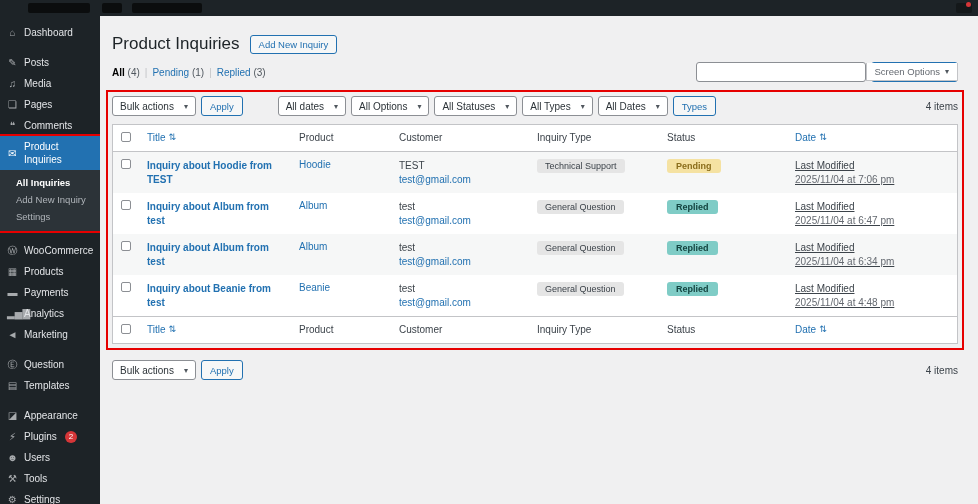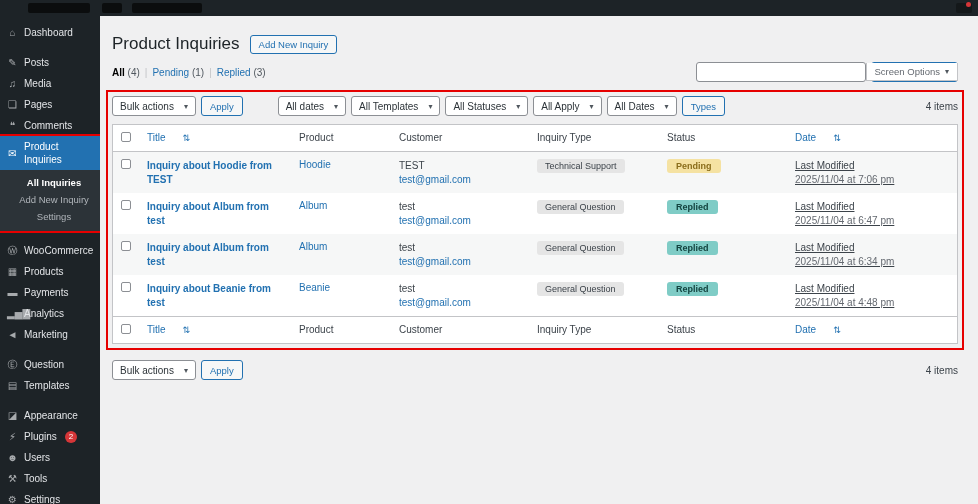--- a/index.html
+++ b/index.html
@@ -18,21 +18,21 @@
   
   .sidebar { position:absolute; top:16px; left:0; width:100px; height:488px; background:#1d2327; color:#e2e4e7; padding-top:6px; }
   .menu-item { display:flex; align-items:center; gap:6px; padding:4px 7px; font-size:10px; line-height:13px; color:#e2e4e7; cursor:pointer; }
   .menu-item .mi { width:11px; font-size:10px; color:#a7aaad; text-align:center; flex:0 0 11px; }
   .menu-item.sep { margin-top:9px; }
   .menu-item.active { background:#2271b1; color:#fff; }
   .menu-item.active .mi { color:#fff; }
   .badge { background:#d63638; color:#fff; border-radius:8px; font-size:8px; line-height:8px; padding:2px 4px; margin-left:2px; }
   .menu-annotation { outline:2px solid #e60000; outline-offset:0px; }
   .submenu { background:#2c3338; padding:4px 0 6px 0; }
-  .submenu-item { padding:3px 8px 3px 16px; font-size:9.5px; color:#b0b5ba; cursor:pointer;text-align:center; }
+  .submenu-item { padding:3px 8px 3px 16px; font-size:9.5px; color:#b0b5ba; cursor:pointer; }
   .submenu-item.current { color:#fff; font-weight:700; }
 
   
   .content { position:absolute; top:16px; left:100px; width:878px; height:488px; background:#f0f0f1; padding:10px 20px 0 12px; }
   .screen-options { position:absolute; top:0; right:20px; background:#fff; border:1px solid #c3c4c7; border-top:none; padding:3px 8px; font-size:9.5px; color:#646970; display:flex; gap:5px; align-items:center; cursor:pointer;margin-top:47px; }
   .title-row { display:flex; align-items:center; gap:10px; margin-top:8px; }
   h1 { font-size:17px; font-weight:500; color:#1d2327; }
   .add-new { background:#f6f7f7; border:1px solid #2271b1; color:#2271b1; font-size:9.5px; padding:3px 8px; border-radius:3px; cursor:pointer; text-decoration:none; }
 
   .views-row { display:flex; justify-content:space-between; align-items:center; margin-top:8px; }
@@ -59,21 +59,21 @@
   tfoot tr { border-top:1px solid #c3c4c7; }
   tbody tr:nth-child(odd) { background:#f6f7f7; }
   tbody td { padding-top:10px; padding-bottom:10px; }
   .cb-cell { width:26px; }
   .col-title { width:152px; }
   .col-product { width:100px; }
   .col-customer { width:138px; }
   .col-type { width:130px; }
   .col-status { width:128px; }
   .checkbox { display:inline-block; width:10px; height:10px; border:1px solid #8c8f94; border-radius:2px; background:#fff; cursor:pointer; }
-  .sortable a { color:#2271b1; text-decoration:none; cursor:pointer; display:inline-flex; gap:17px; align-items:flex-end; }
+  .sortable a { color:#2271b1; text-decoration:none; cursor:pointer; display:inline-flex; gap:3px; align-items:flex-start; }
   .sort { font-size:9px; color:#2271b1; }
   .title-cell a { color:#2271b1; font-weight:700; text-decoration:none; cursor:pointer; line-height:1.35; display:inline-block; }
   .plink { color:#2271b1; text-decoration:none; cursor:pointer; }
   .cust-name { color:#3c434a; line-height:1.35; }
   .cust-email { color:#2271b1; text-decoration:none; cursor:pointer; line-height:1.35; }
   .type-badge { display:inline-block; background:#e5e5e5; color:#3c434a; font-size:9px; padding:2px 8px; border-radius:3px; white-space:nowrap; }
   .status-badge { display:inline-block; font-size:9px; font-weight:700; padding:2px 9px; border-radius:3px; }
   .status-badge[data-status="pending"] { background:#f5e2a2; color:#8a6d1b; }
   .status-badge[data-status="replied"] { background:#7fccc6; color:#13433f; }
   .date-cell { line-height:1.35;text-decoration:underline; }
@@ -220,29 +220,29 @@
         <div class="wp-select">
           <span>Bulk actions</span>
           <span class="chev">▾</span>
         </div>
         <button class="btn-outline">Apply</button>
         <div class="wp-select gap-left">
           <span>All dates</span>
           <span class="chev">▾</span>
         </div>
         <div class="wp-select">
-          <span>All Templates</span>
+          <span>All Options</span>
           <span class="chev">▾</span>
         </div>
         <div class="wp-select">
           <span>All Statuses</span>
           <span class="chev">▾</span>
         </div>
         <div class="wp-select">
-          <span>All Apply</span>
+          <span>All Types</span>
           <span class="chev">▾</span>
         </div>
         <div class="wp-select">
           <span>All Dates</span>
           <span class="chev">▾</span>
         </div>
         <button class="btn-outline">Types</button>
         <span class="items-count">4 items</span>
       </div>
 

